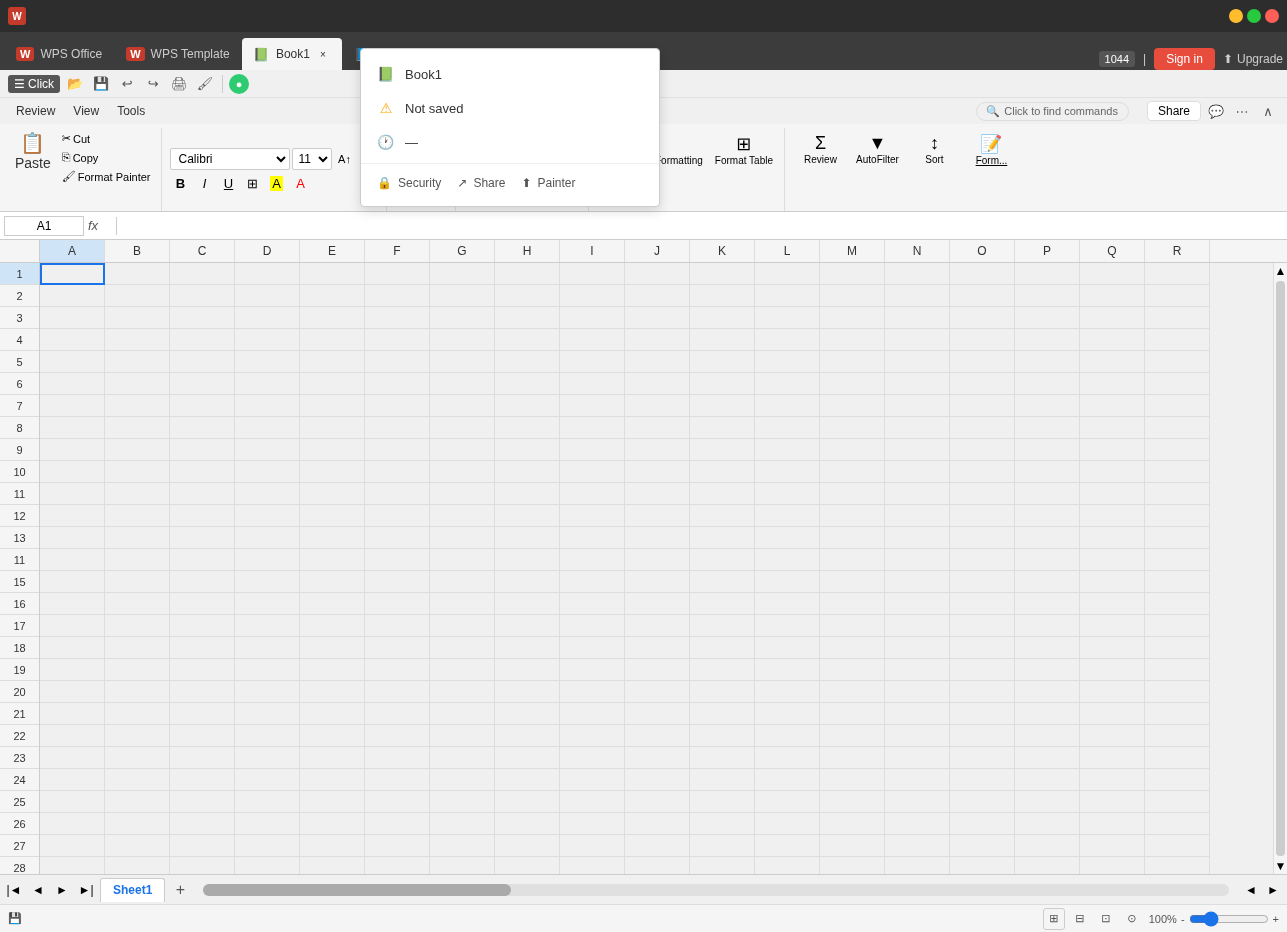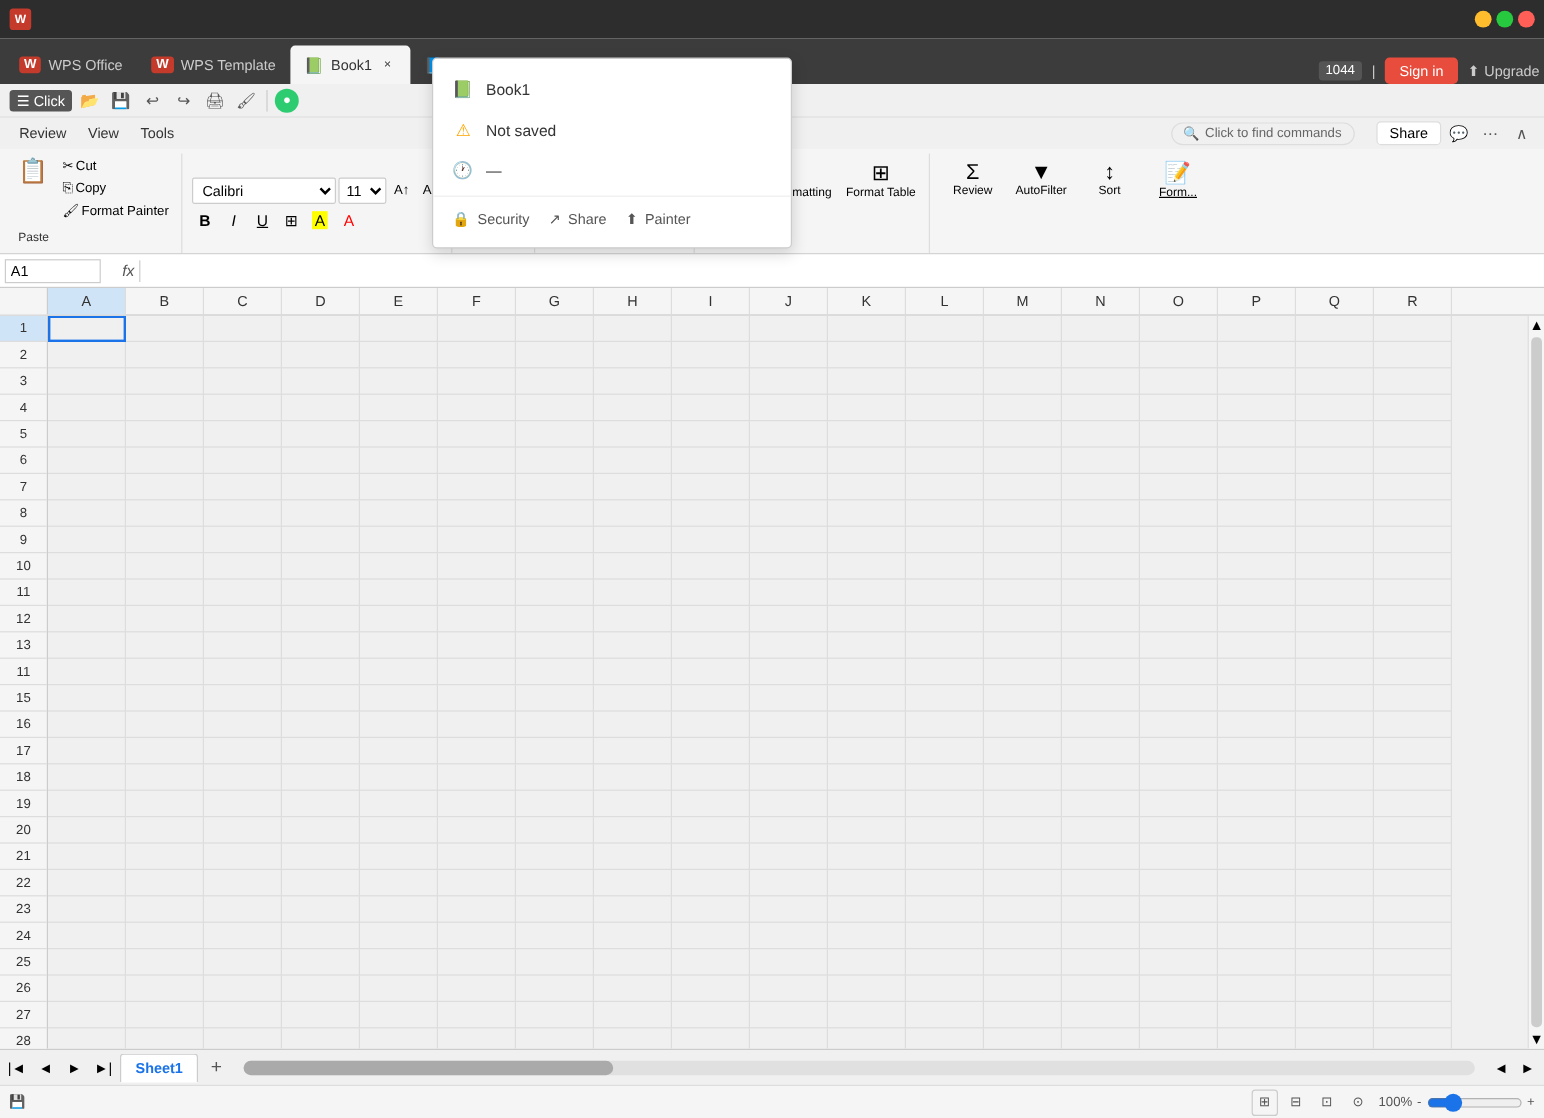--- a/index.html
+++ b/index.html
@@ -158,21 +158,21 @@
       flex-direction: column;
       align-items: center;
       justify-content: center;
       padding: 3px 5px;
       cursor: pointer;
       border-radius: 3px;
       min-width: 36px;
       gap: 2px;
     }
     .ribbon-btn .btn-icon { font-size: 20px; line-height: 1; }
-    .ribbon-btn .btn-label { font-size: 10px; color: #333; text-align: right; margin-top: 38px; }
+    .ribbon-btn .btn-label { font-size: 14px; color: #333; text-align: right; }
     .ribbon-btn-small {
       display: flex;
       align-items: center;
       padding: 2px 4px;
       cursor: pointer;
       border-radius: 3px;
       gap: 2px;
       font-size: 11px;
     }
 
@@ -214,25 +214,25 @@
       display: flex;
       align-items: center;
       padding: 0 4px;
       gap: 4px;
     }
     .cell-ref {
       width: 80px;
       border: 1px solid #ccc;
       padding: 2px 4px;
       font-size: 12px;
-      text-align: left;
+      text-align: center;
     }
     .fx-btn {
       width: 24px; height: 24px;
-      display: flex; align-items: center; justify-content: flex-end;
+      display: flex; align-items: center; justify-content: flex-start;
       cursor: pointer; font-size: 13px; color: #555;
     }
     .formula-input {
       flex: 1;
       border: none;
       outline: none;
       font-size: 12px;
       padding: 2px 4px;
     }
     .col-headers {

